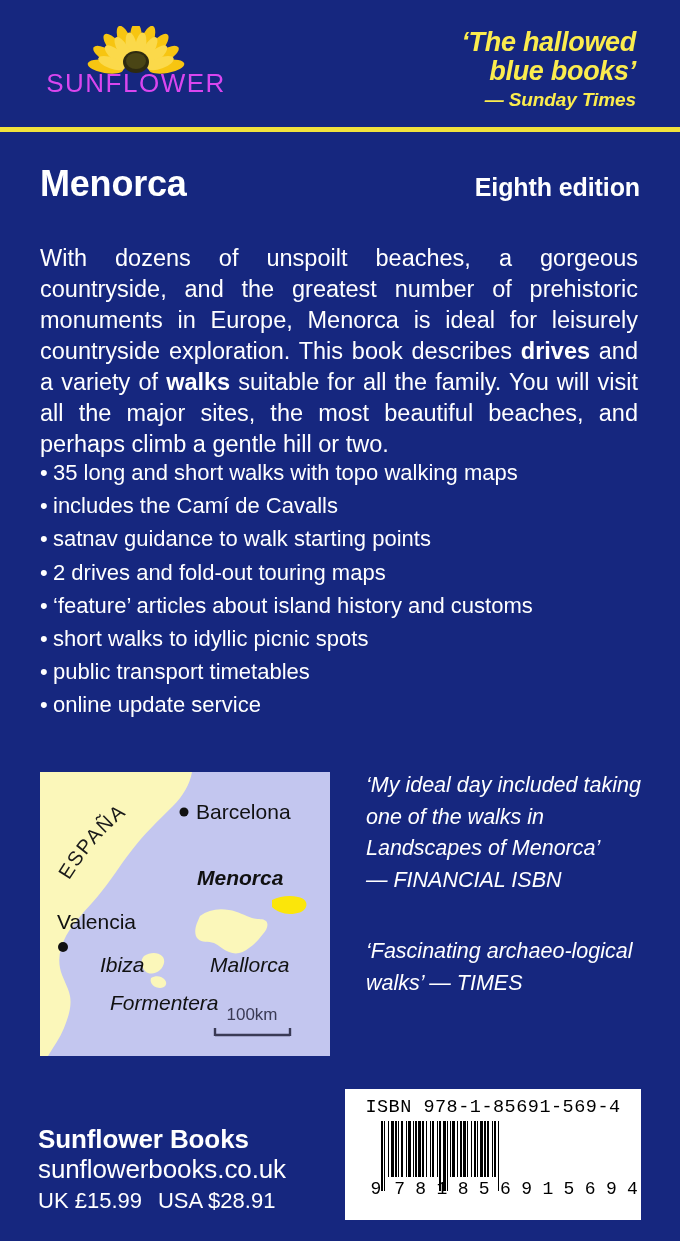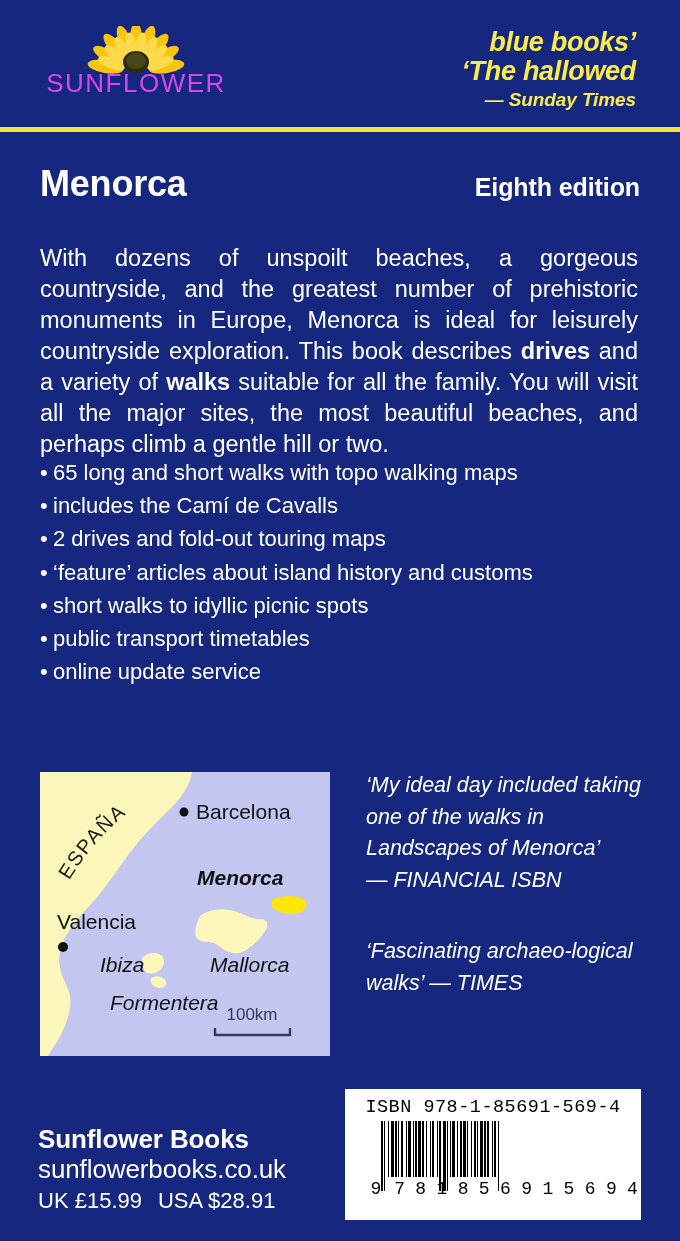--- a/index.html
+++ b/index.html
@@ -276,38 +276,39 @@
             <ellipse cx="0" cy="-26" rx="5.5" ry="14" transform="rotate(-70)"></ellipse>
           </g>
           <ellipse cx="0" cy="-10" rx="13" ry="11" fill="#2e2a10"></ellipse>
           <ellipse cx="0" cy="-11" rx="10" ry="8" fill="#4a4515"></ellipse>
         </g>
       </svg>
       <span class="logo-word">SUNFLOWER</span>
     </div>
 
     <div class="press-quote">
+      <span class="pq-line">‘The hallowed</span>
       <span class="pq-line">blue books’</span>
-      <span class="pq-line">‘The hallowed</span>
       <span class="pq-source">— Sunday Times</span>
     </div>
   </div>
 
   <div class="rule"></div>
 
   <div class="title-row">
     <h1 class="book-title">Menorca</h1>
     <span class="edition">Eighth edition</span>
   </div>
 
   <p class="blurb"><span>With dozens of unspoilt beaches, a gorgeous countryside, and the greatest number of prehistoric monuments in Europe, Menorca is ideal for leisurely countryside exploration. This book describes </span><b>drives</b><span> and a variety of </span><b>walks</b><span> suitable for all the family. You will visit all the major sites, the most beautiful beaches, and perhaps climb a gentle hill or two.</span></p>
 
   <ul class="features">
-    <li><span class="bullet">•</span><span>65 long and short walks with topo walking maps</span></li>
+    <li><span class="bullet">•</span><span>35 long and short walks with topo walking maps</span></li>
     <li><span class="bullet">•</span><span>includes the Camí de Cavalls</span></li>
+    <li><span class="bullet">•</span><span>satnav guidance to walk starting points</span></li>
     <li><span class="bullet">•</span><span>2 drives and fold-out touring maps</span></li>
     <li><span class="bullet">•</span><span>‘feature’ articles about island history and customs</span></li>
     <li><span class="bullet">•</span><span>short walks to idyllic picnic spots</span></li>
     <li><span class="bullet">•</span><span>public transport timetables</span></li>
     <li><span class="bullet">•</span><span>online update service</span></li>
   </ul>
 
   <div class="map-figure">
     <svg class="map-svg" viewBox="0 0 290 284">
 

